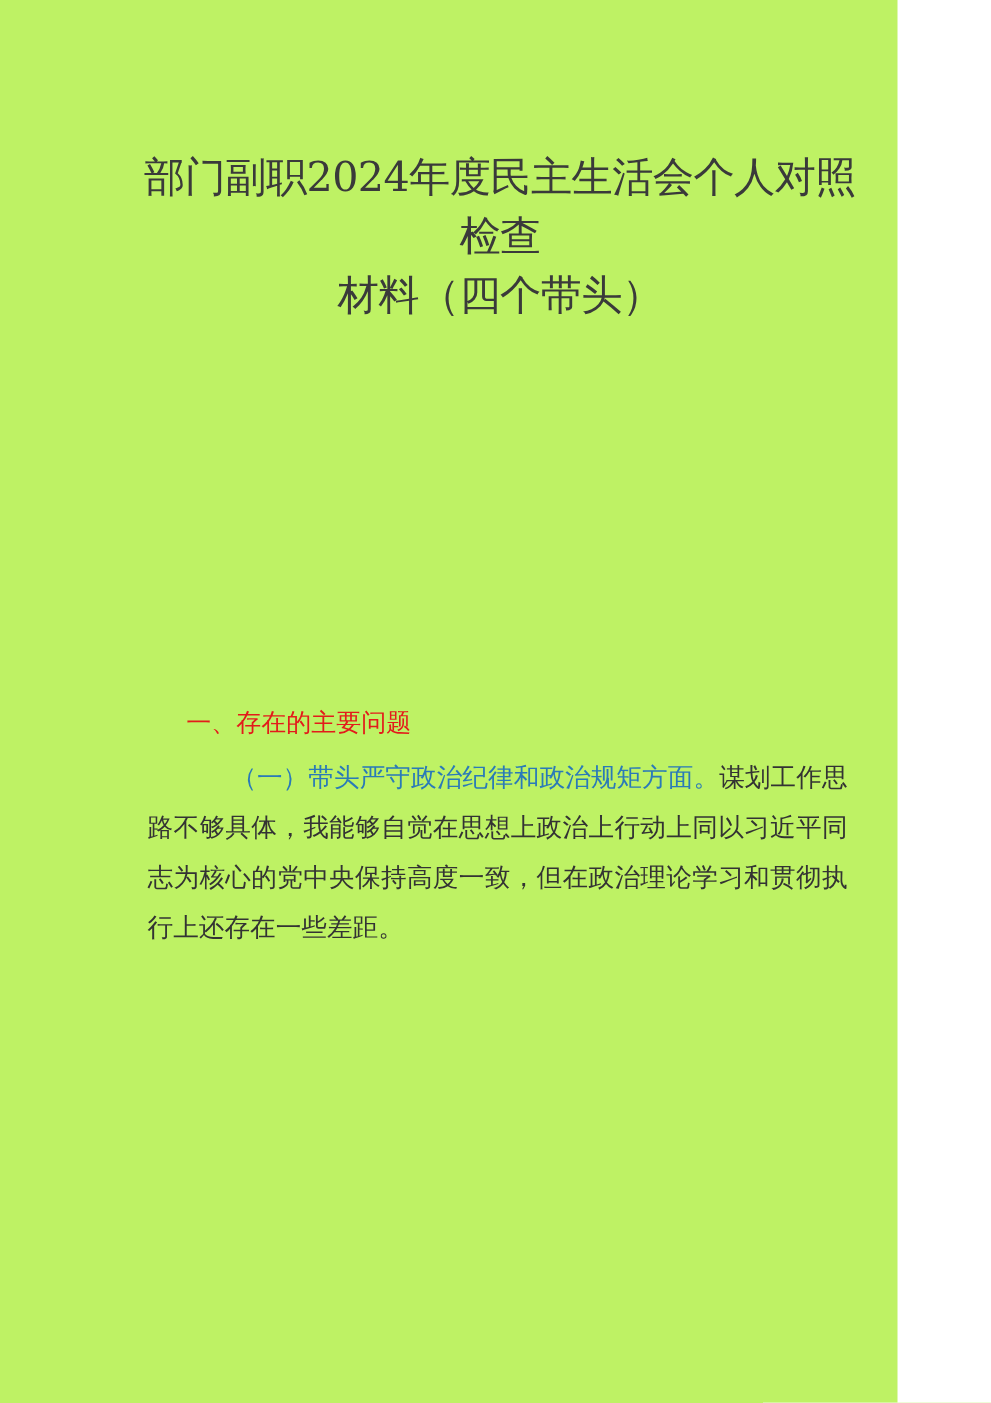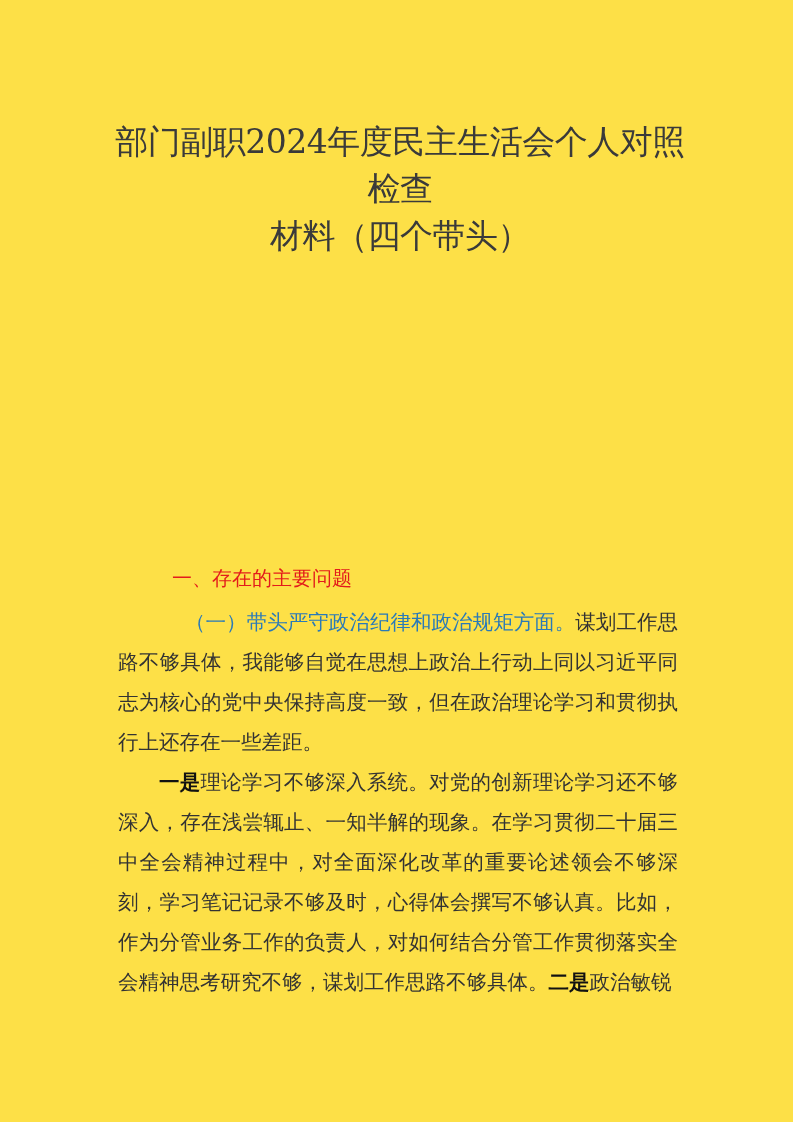--- a/index.html
+++ b/index.html
@@ -1,36 +1,36 @@
 <!DOCTYPE html>
 <html><head>
   <meta charset="utf-8">
   <style>
     html, body { margin: 0; padding: 0; background: #ffffff; }
     body { width: 793px; height: 1122px; position: relative; overflow: hidden; }
     .page {
-      position: absolute; left: 0; top: 0; width: 793px; height: 1122px;
-      background: #fde047;
+      position: absolute; left: 0; top: 0; width: 718px; height: 1122px;
+      background: #bef264;
     }
     .title {
       position: absolute; left: 100px; width: 600px; top: 118px;
       text-align: center;
       font-family: "DejaVu Serif", "Liberation Serif", serif;
       font-size: 33px; line-height: 47px; color: #3a3a3a; letter-spacing: -0.5px;
     }
     .body {
       position: absolute; left: 118px; width: 560px;
       font-family: "DejaVu Serif", "Liberation Serif", serif;
       font-size: 20.5px; line-height: 40px; color: #333333;
       text-align: justify; text-align-last: left;
     }
     .para { margin: 0; text-indent: 41px; }
     .intro { top: 227px; }
     .h1 {
-      position: absolute; left: 172px; top: 563px;
+      position: absolute; left: 149px; top: 563px;
       font-family: "DejaVu Sans", "Liberation Sans", sans-serif;
       font-size: 20px; line-height: 30px; color: #e31b1b;
     }
     .sec1 { top: 602px; }
     .blue { color: #2a7ab8; margin-left: 26px; }
     .bold-lead { color: #111111; font-weight: bold; }
   </style>
 </head>
 <body>
 
@@ -39,16 +39,15 @@
   <div class="title">
     <div>部门副职2024年度民主生活会个人对照检查</div>
     <div>材料（四个带头）</div>
   </div>
 
 
   <div class="h1">一、存在的主要问题</div>
 
   <div class="body sec1">
     <p class="para"><span class="blue">（一）带头严守政治纪律和政治规矩方面。</span><span>谋划工作思路不够具体，我能够自觉在思想上政治上行动上同以习近平同志为核心的党中央保持高度一致，但在政治理论学习和贯彻执行上还存在一些差距。</span></p>
-    <p class="para"><span class="bold-lead">一是</span><span>理论学习不够深入系统。对党的创新理论学习还不够深入，存在浅尝辄止、一知半解的现象。在学习贯彻二十届三中全会精神过程中，对全面深化改革的重要论述领会不够深刻，学习笔记记录不够及时，心得体会撰写不够认真。比如，作为分管业务工作的负责人，对如何结合分管工作贯彻落实全会精神思考研究不够，谋划工作思路不够具体。</span><span class="bold-lead">二是</span><span>政治敏锐</span></p>
   </div>
 
 </div>
 
 </body></html>

